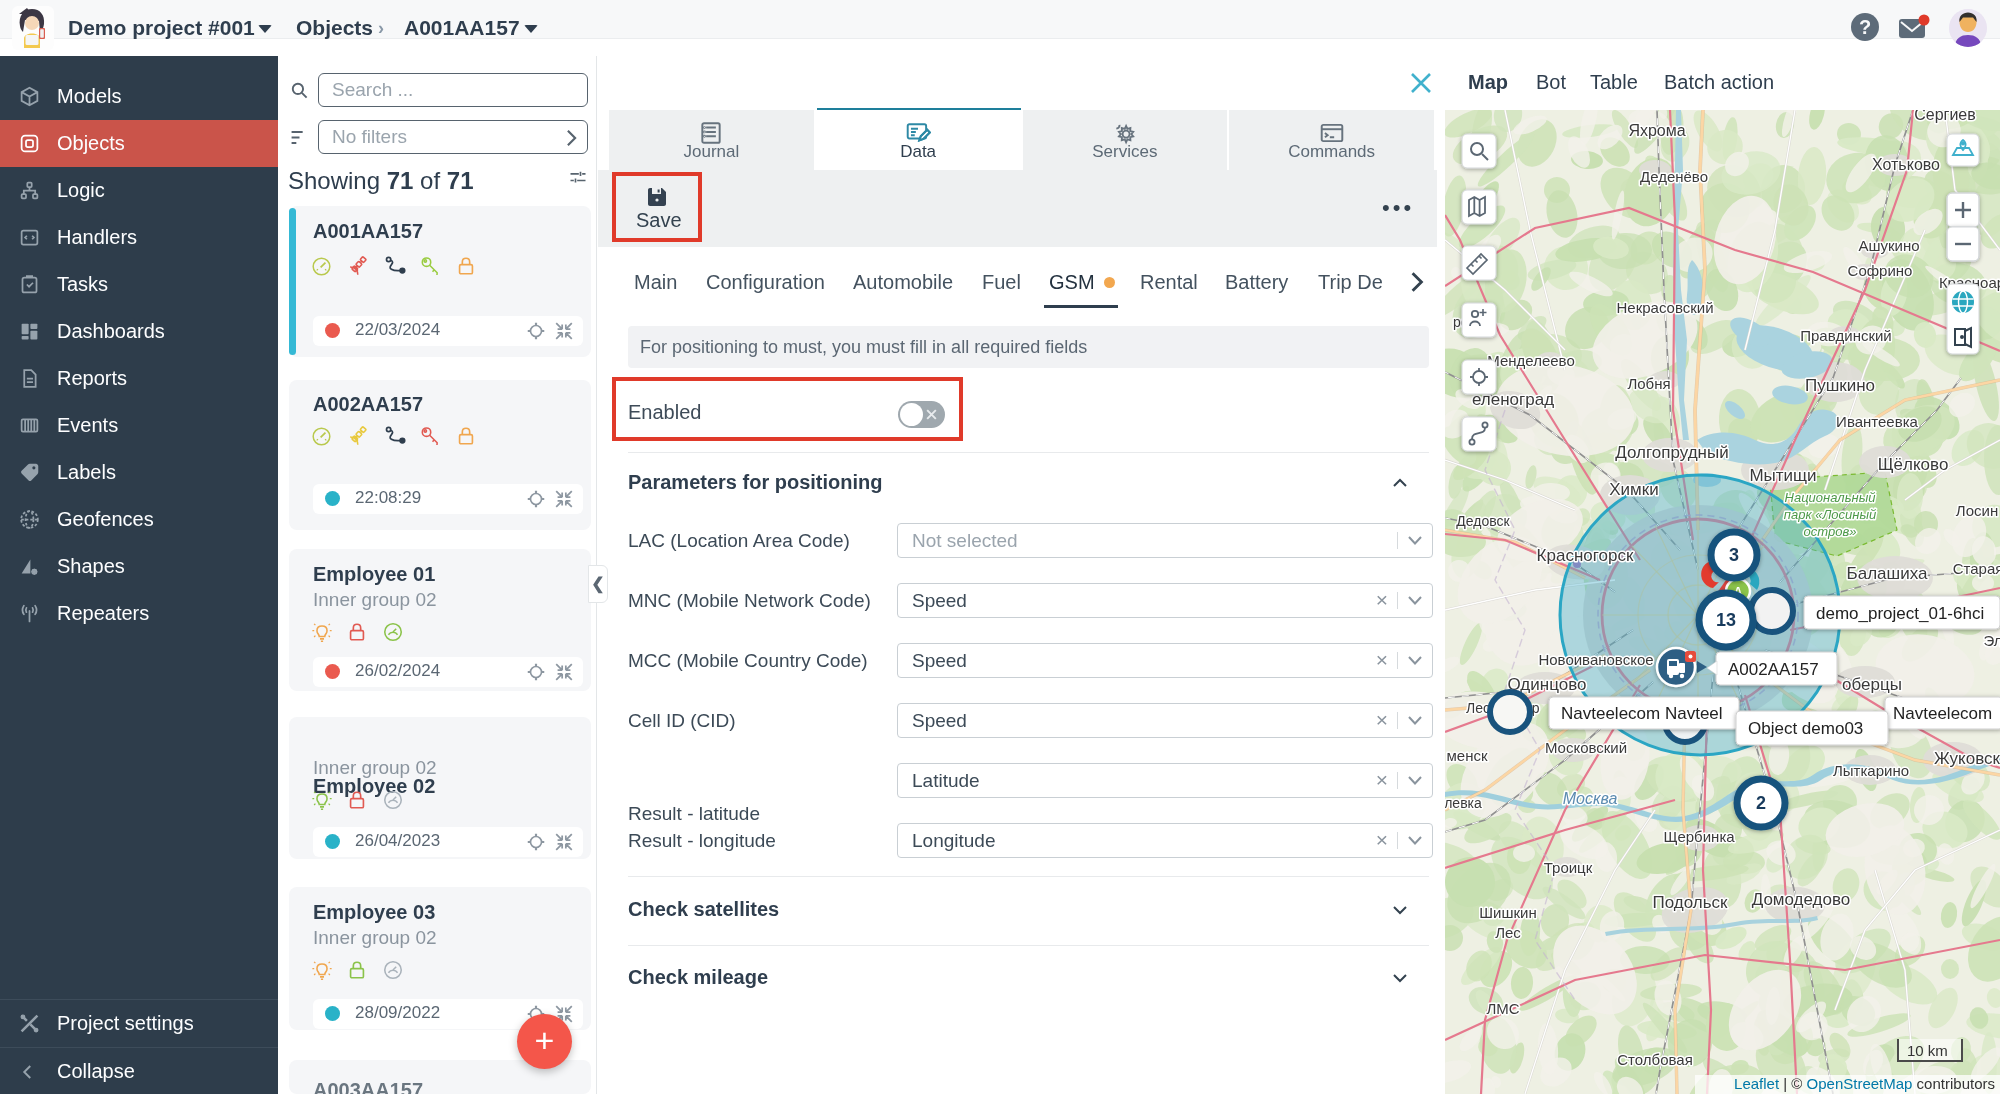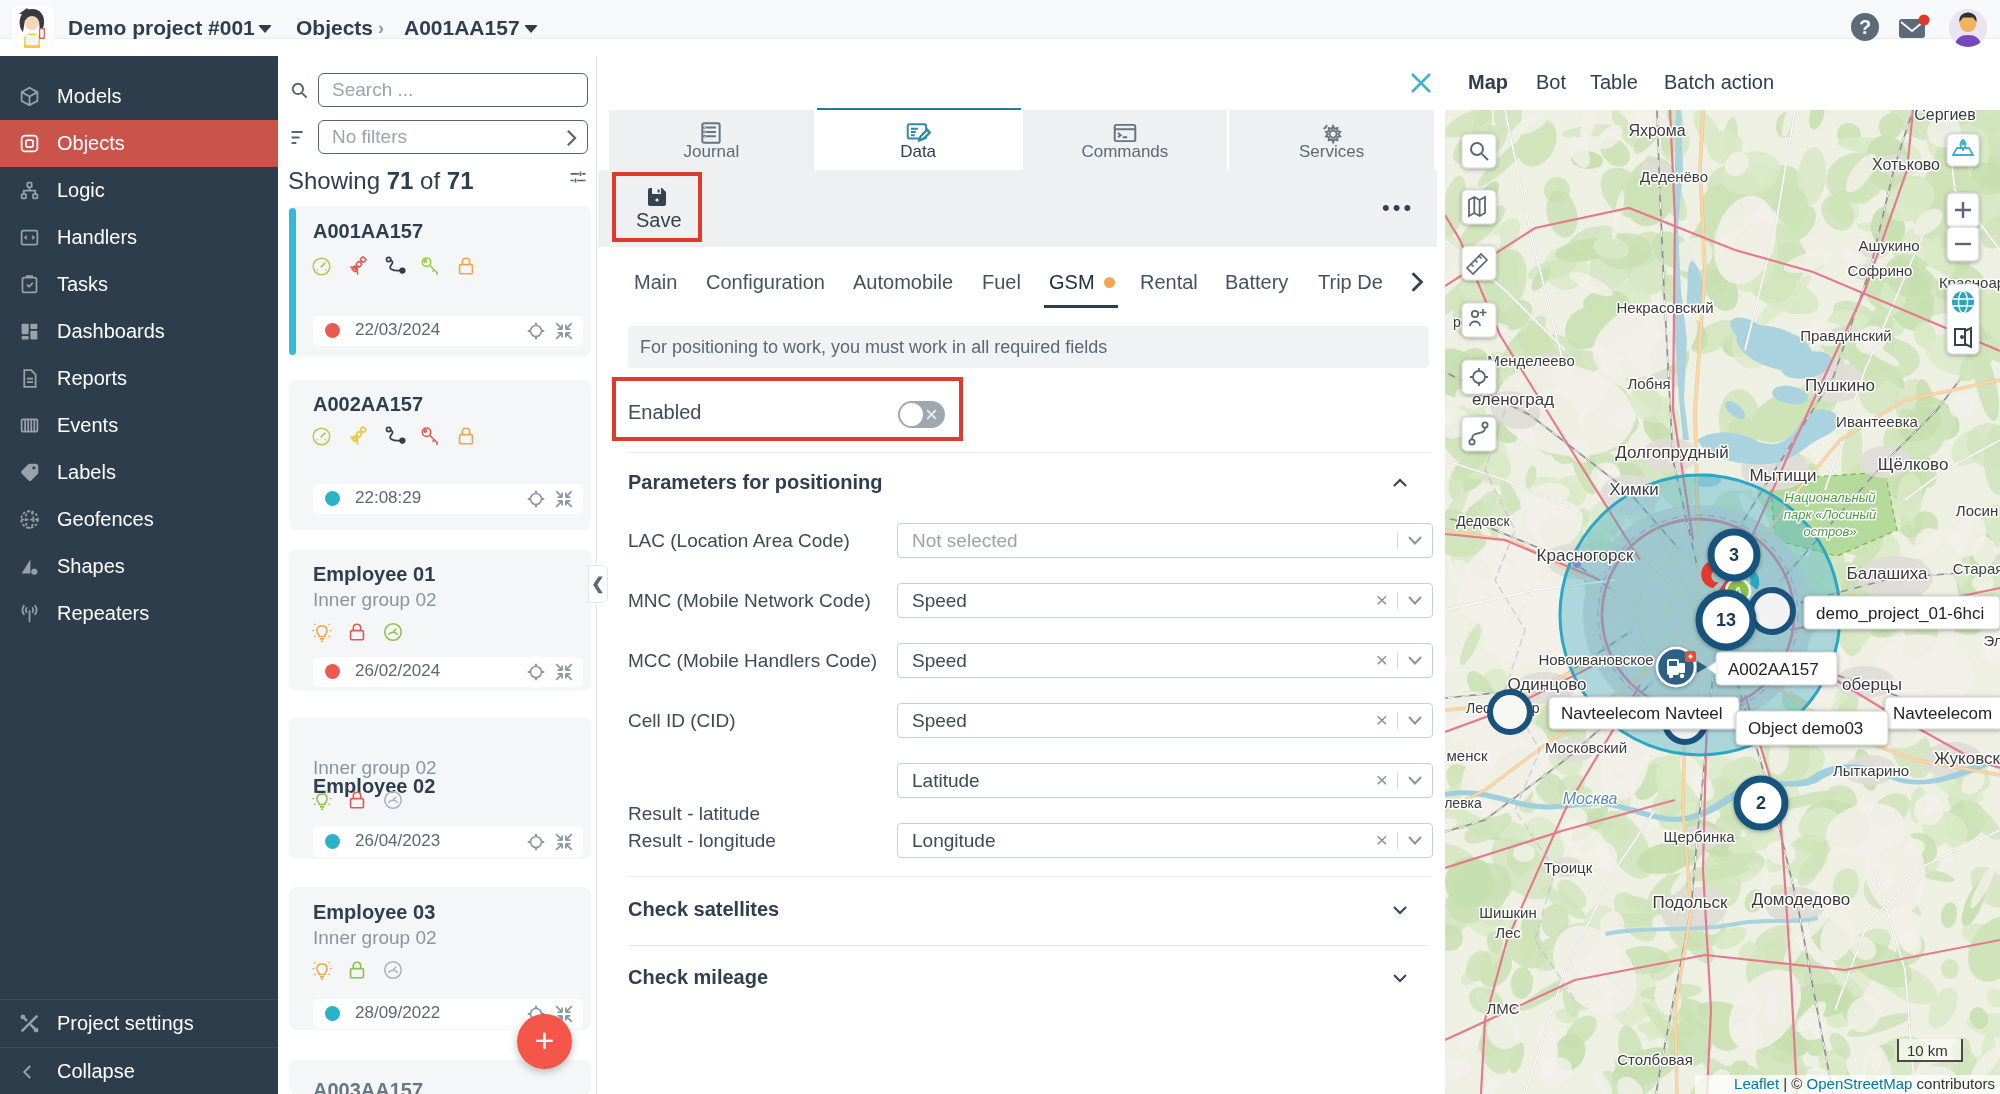--- a/index.html
+++ b/index.html
@@ -1441,30 +1441,30 @@
             <circle cx="6" cy="7" r=".4"></circle>
             <circle cx="6" cy="11" r=".4"></circle>
             <circle cx="6" cy="15" r=".4"></circle>
           </svg><div class="tlbl">Journal</div></div>
       <div class="tab active"><svg width="26" height="26" viewBox="0 0 24 24" fill="none" stroke="#2e89a5" stroke-width="1.8">
             <rect x="2.5" y="4" width="17" height="13" rx="1.5"></rect>
             <path d="M5.5 8 L12 8 M5.5 11 L10 11 M5.5 14 L9 14"></path>
             <path d="M20.5 9 L14.5 15 L13.2 18.8 L17 17.5 L23 11.5 Z" fill="#fff"></path>
             <path d="M20.5 9 L14.5 15 L13.2 18.8 L17 17.5 L23 11.5 Z"></path>
           </svg><div class="tlbl" style="color:#2f3e4e;">Data</div></div>
+      <div class="tab"><svg width="26" height="26" viewBox="0 0 24 24" fill="none" stroke="#67737e" stroke-width="1.7">
+            <circle cx="13" cy="13" r="3.2"></circle>
+            <path d="M13 5.5 L14.2 8.2 L17 7.4 L16.8 10.2 L19.6 10.9 L17.8 13 L19.6 15.1 L16.8 15.8 L17 18.6 L14.2 17.8 L13 20.5 L11.8 17.8 L9 18.6 L9.2 15.8 L6.4 15.1 L8.2 13 L6.4 10.9 L9.2 10.2 L9 7.4 L11.8 8.2 Z"></path>
+            <path d="M7 4.5 A3.5 3.5 0 0 1 4 8" fill="none"></path>
+          </svg><div class="tlbl">Services</div></div>
       <div class="tab"><svg width="26" height="26" viewBox="0 0 24 24" fill="none" stroke="#67737e" stroke-width="1.8">
             <rect x="2.5" y="4.5" width="19" height="15" rx="1.5"></rect>
             <path d="M2.5 8.5 L21.5 8.5"></path>
             <path d="M5.5 12 L8 14 L5.5 16 M10 16 L14 16"></path>
           </svg><div class="tlbl">Commands</div></div>
-      <div class="tab"><svg width="26" height="26" viewBox="0 0 24 24" fill="none" stroke="#67737e" stroke-width="1.7">
-            <circle cx="13" cy="13" r="3.2"></circle>
-            <path d="M13 5.5 L14.2 8.2 L17 7.4 L16.8 10.2 L19.6 10.9 L17.8 13 L19.6 15.1 L16.8 15.8 L17 18.6 L14.2 17.8 L13 20.5 L11.8 17.8 L9 18.6 L9.2 15.8 L6.4 15.1 L8.2 13 L6.4 10.9 L9.2 10.2 L9 7.4 L11.8 8.2 Z"></path>
-            <path d="M7 4.5 A3.5 3.5 0 0 1 4 8" fill="none"></path>
-          </svg><div class="tlbl">Services</div></div>
     </div>
     <div id="savebar"></div>
     <svg id="saveico" width="24" height="24" viewBox="0 0 24 24" fill="#344251">
         <path d="M3 5 C3 3.9 3.9 3 5 3 L17 3 L21 7 L21 19 C21 20.1 20.1 21 19 21 L5 21 C3.9 21 3 20.1 3 19 Z M7 3 L7 9 L16 9 L16 3 Z M12.6 4.5 L14.6 4.5 L14.6 7.5 L12.6 7.5 Z" fill-rule="evenodd"></path>
         <circle cx="12" cy="15" r="3.4" fill="#344251"></circle>
         <circle cx="12" cy="15" r="1.6" fill="#eef0f1"></circle>
       </svg>
     <div id="savelbl">Save</div>
     <div class="redbox" style="left:14px; top:116px; width:90px; height:70px;"></div>
     <div id="dots">•••</div>
@@ -1476,21 +1476,21 @@
       <div class="st" style="left:451px; color:#23313f;">GSM</div>
       <div id="gsmdot"></div>
       <div class="st" style="left:542px;">Rental</div>
       <div class="st" style="left:627px;">Battery</div>
       <div class="st" style="left:720px;">Trip De</div>
       <svg id="stmore" width="14" height="22" viewBox="0 0 12 20" fill="none" stroke="#33424f" stroke-width="2.6">
           <path d="M2 2 L10 10 L2 18"></path>
         </svg>
       <div id="gsmline"></div>
     </div>
-    <div id="infobox">For positioning to work, you must work in all required fields</div>
+    <div id="infobox">For positioning to must, you must fill in all required fields</div>
     <div id="enlbl">Enabled</div>
     <div id="toggle">
         <div class="knob"></div>
         <svg style="position:absolute; right:7px; top:7px;" width="13" height="13" viewBox="0 0 12 12" stroke="#e8ebed" stroke-width="1.8" fill="none">
           <path d="M2 2 L10 10 M10 2 L2 10"></path>
         </svg>
       </div>
     <div class="redbox" style="left:14px; top:321px; width:351px; height:64px;"></div>
     <div class="hr" style="top:396px;"></div>
     <div class="sechead" style="top:415px;">Parameters for positioning</div>
@@ -1505,21 +1505,21 @@
           </svg>
         </span></div>
     <div class="frmlbl" style="top:534px;">MNC (Mobile Network Code)</div>
     <div class="frmctl" style="top:527px;">Speed<span class="ctlicons">
           <span style="font-size:21px; margin-right:9px; margin-top:-2px;">×</span>
           <span style="display:inline-block; width:1px; height:17px; background:#d6dadd; margin-right:10px;"></span>
           <svg width="14" height="9" viewBox="0 0 14 9" fill="none" stroke="#8a949e" stroke-width="2">
             <path d="M1 1 L7 7.5 L13 1"></path>
           </svg>
         </span></div>
-    <div class="frmlbl" style="top:594px;">MCC (Mobile Handlers Code)</div>
+    <div class="frmlbl" style="top:594px;">MCC (Mobile Country Code)</div>
     <div class="frmctl" style="top:587px;">Speed<span class="ctlicons">
           <span style="font-size:21px; margin-right:9px; margin-top:-2px;">×</span>
           <span style="display:inline-block; width:1px; height:17px; background:#d6dadd; margin-right:10px;"></span>
           <svg width="14" height="9" viewBox="0 0 14 9" fill="none" stroke="#8a949e" stroke-width="2">
             <path d="M1 1 L7 7.5 L13 1"></path>
           </svg>
         </span></div>
     <div class="frmlbl" style="top:654px;">Cell ID (CID)</div>
     <div class="frmctl" style="top:647px;">Speed<span class="ctlicons">
           <span style="font-size:21px; margin-right:9px; margin-top:-2px;">×</span>

